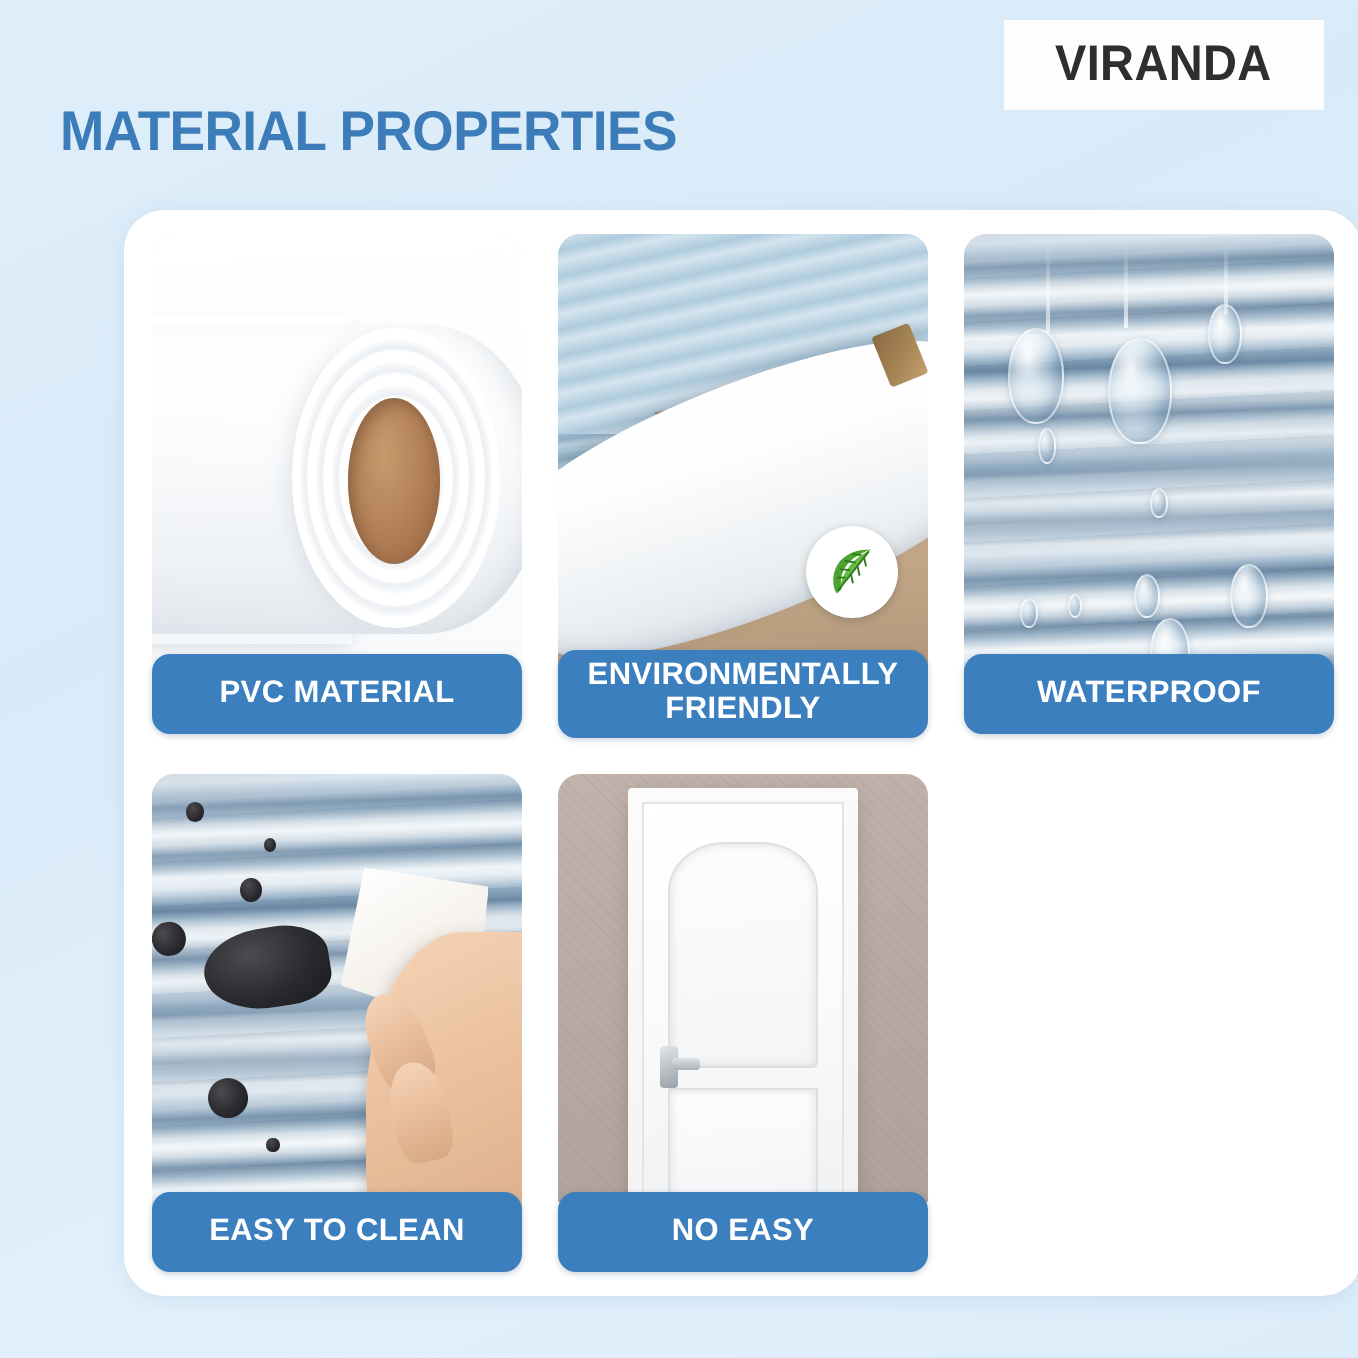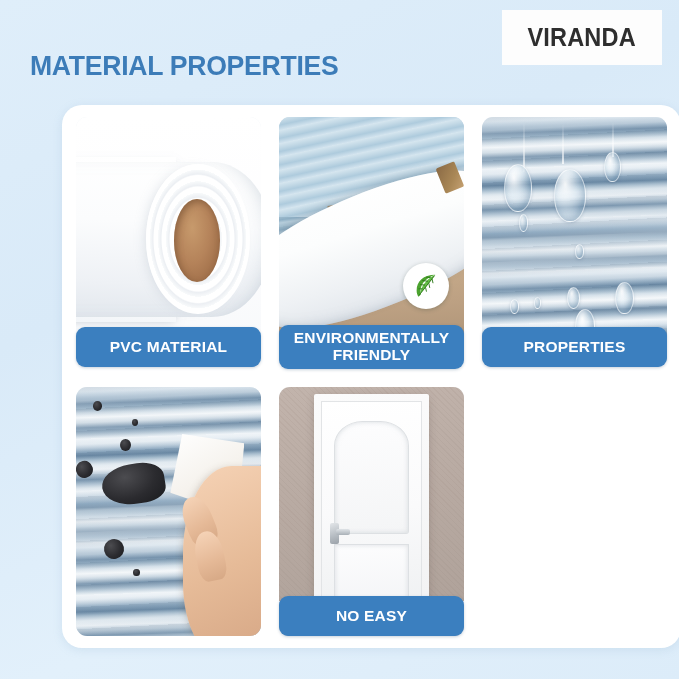--- a/index.html
+++ b/index.html
@@ -37,21 +37,21 @@
     transform: scaleX(0.95);
     transform-origin: left center;
     white-space: nowrap;
   }
 
   #brand-badge {
     position: absolute;
     left: 502px;
     top: 10px;
     width: 160px;
-    height: 55px;
+    height: 45px;
     background: #fdfdfd;
     display: flex;
     align-items: center;
     justify-content: center;
   }
 
   #brand-text {
     font-size: 25px;
     font-weight: bold;
     color: #2e2e2e;
@@ -455,39 +455,40 @@
         <div class="drop" style="left:39%;top:21%;width:17%;height:21%;"></div>
         <div class="drop" style="left:66%;top:14%;width:9%;height:12%;"></div>
         <div class="drop" style="left:20%;top:39%;width:5%;height:7%;"></div>
         <div class="drop" style="left:50%;top:51%;width:5%;height:6%;"></div>
         <div class="drop" style="left:15%;top:73%;width:5%;height:6%;"></div>
         <div class="drop" style="left:28%;top:72%;width:4%;height:5%;"></div>
         <div class="drop" style="left:46%;top:68%;width:7%;height:9%;"></div>
         <div class="drop" style="left:50%;top:77%;width:11%;height:14%;"></div>
         <div class="drop" style="left:72%;top:66%;width:10%;height:13%;"></div>
       </div>
-      <div class="tile-label">PROPERTIES</div>
+      <div class="tile-label">WATERPROOF</div>
     </div>
 
     <div class="tile">
       <div class="tile-photo">
         <div class="stripe-bg"></div>
         <div class="stripe-bg2"></div>
         <div class="stain" style="left:9%;top:6%;width:5%;height:4%;"></div>
         <div class="stain" style="left:30%;top:13%;width:3.5%;height:3%;"></div>
         <div class="stain" style="left:24%;top:21%;width:6%;height:5%;"></div>
         <div class="stain" style="left:14%;top:31%;width:34%;height:16%;border-radius:48% 40% 34% 52%;transform:rotate(-9deg);"></div>
         <div class="stain" style="left:0%;top:30%;width:9%;height:7%;transform:rotate(-14deg);"></div>
         <div class="stain" style="left:15%;top:61%;width:11%;height:8%;transform:rotate(-12deg);"></div>
         <div class="stain" style="left:31%;top:73%;width:3.5%;height:3%;"></div>
         <div class="cloth" style="right:9%;top:19%;width:40%;height:38%;clip-path:polygon(16% 0%,100% 10%,90% 86%,0% 62%);"></div>
         <div class="clean-hand"></div>
         <div class="adh-finger" style="right:26%;top:44%;width:15%;height:20%;transform:rotate(-22deg);"></div>
         <div class="adh-finger" style="right:20%;top:58%;width:15%;height:20%;transform:rotate(-12deg);"></div>
       </div>
+      <div class="tile-label">EASY TO CLEAN</div>
     </div>
 
     <div class="tile">
       <div class="tile-photo">
         <div class="door-wall"></div>
         <div class="baseboard"></div>
         <div class="door-frame">
           <div class="door-leaf">
             <div class="door-panel-top"></div>
             <div class="door-panel-bot"></div>

